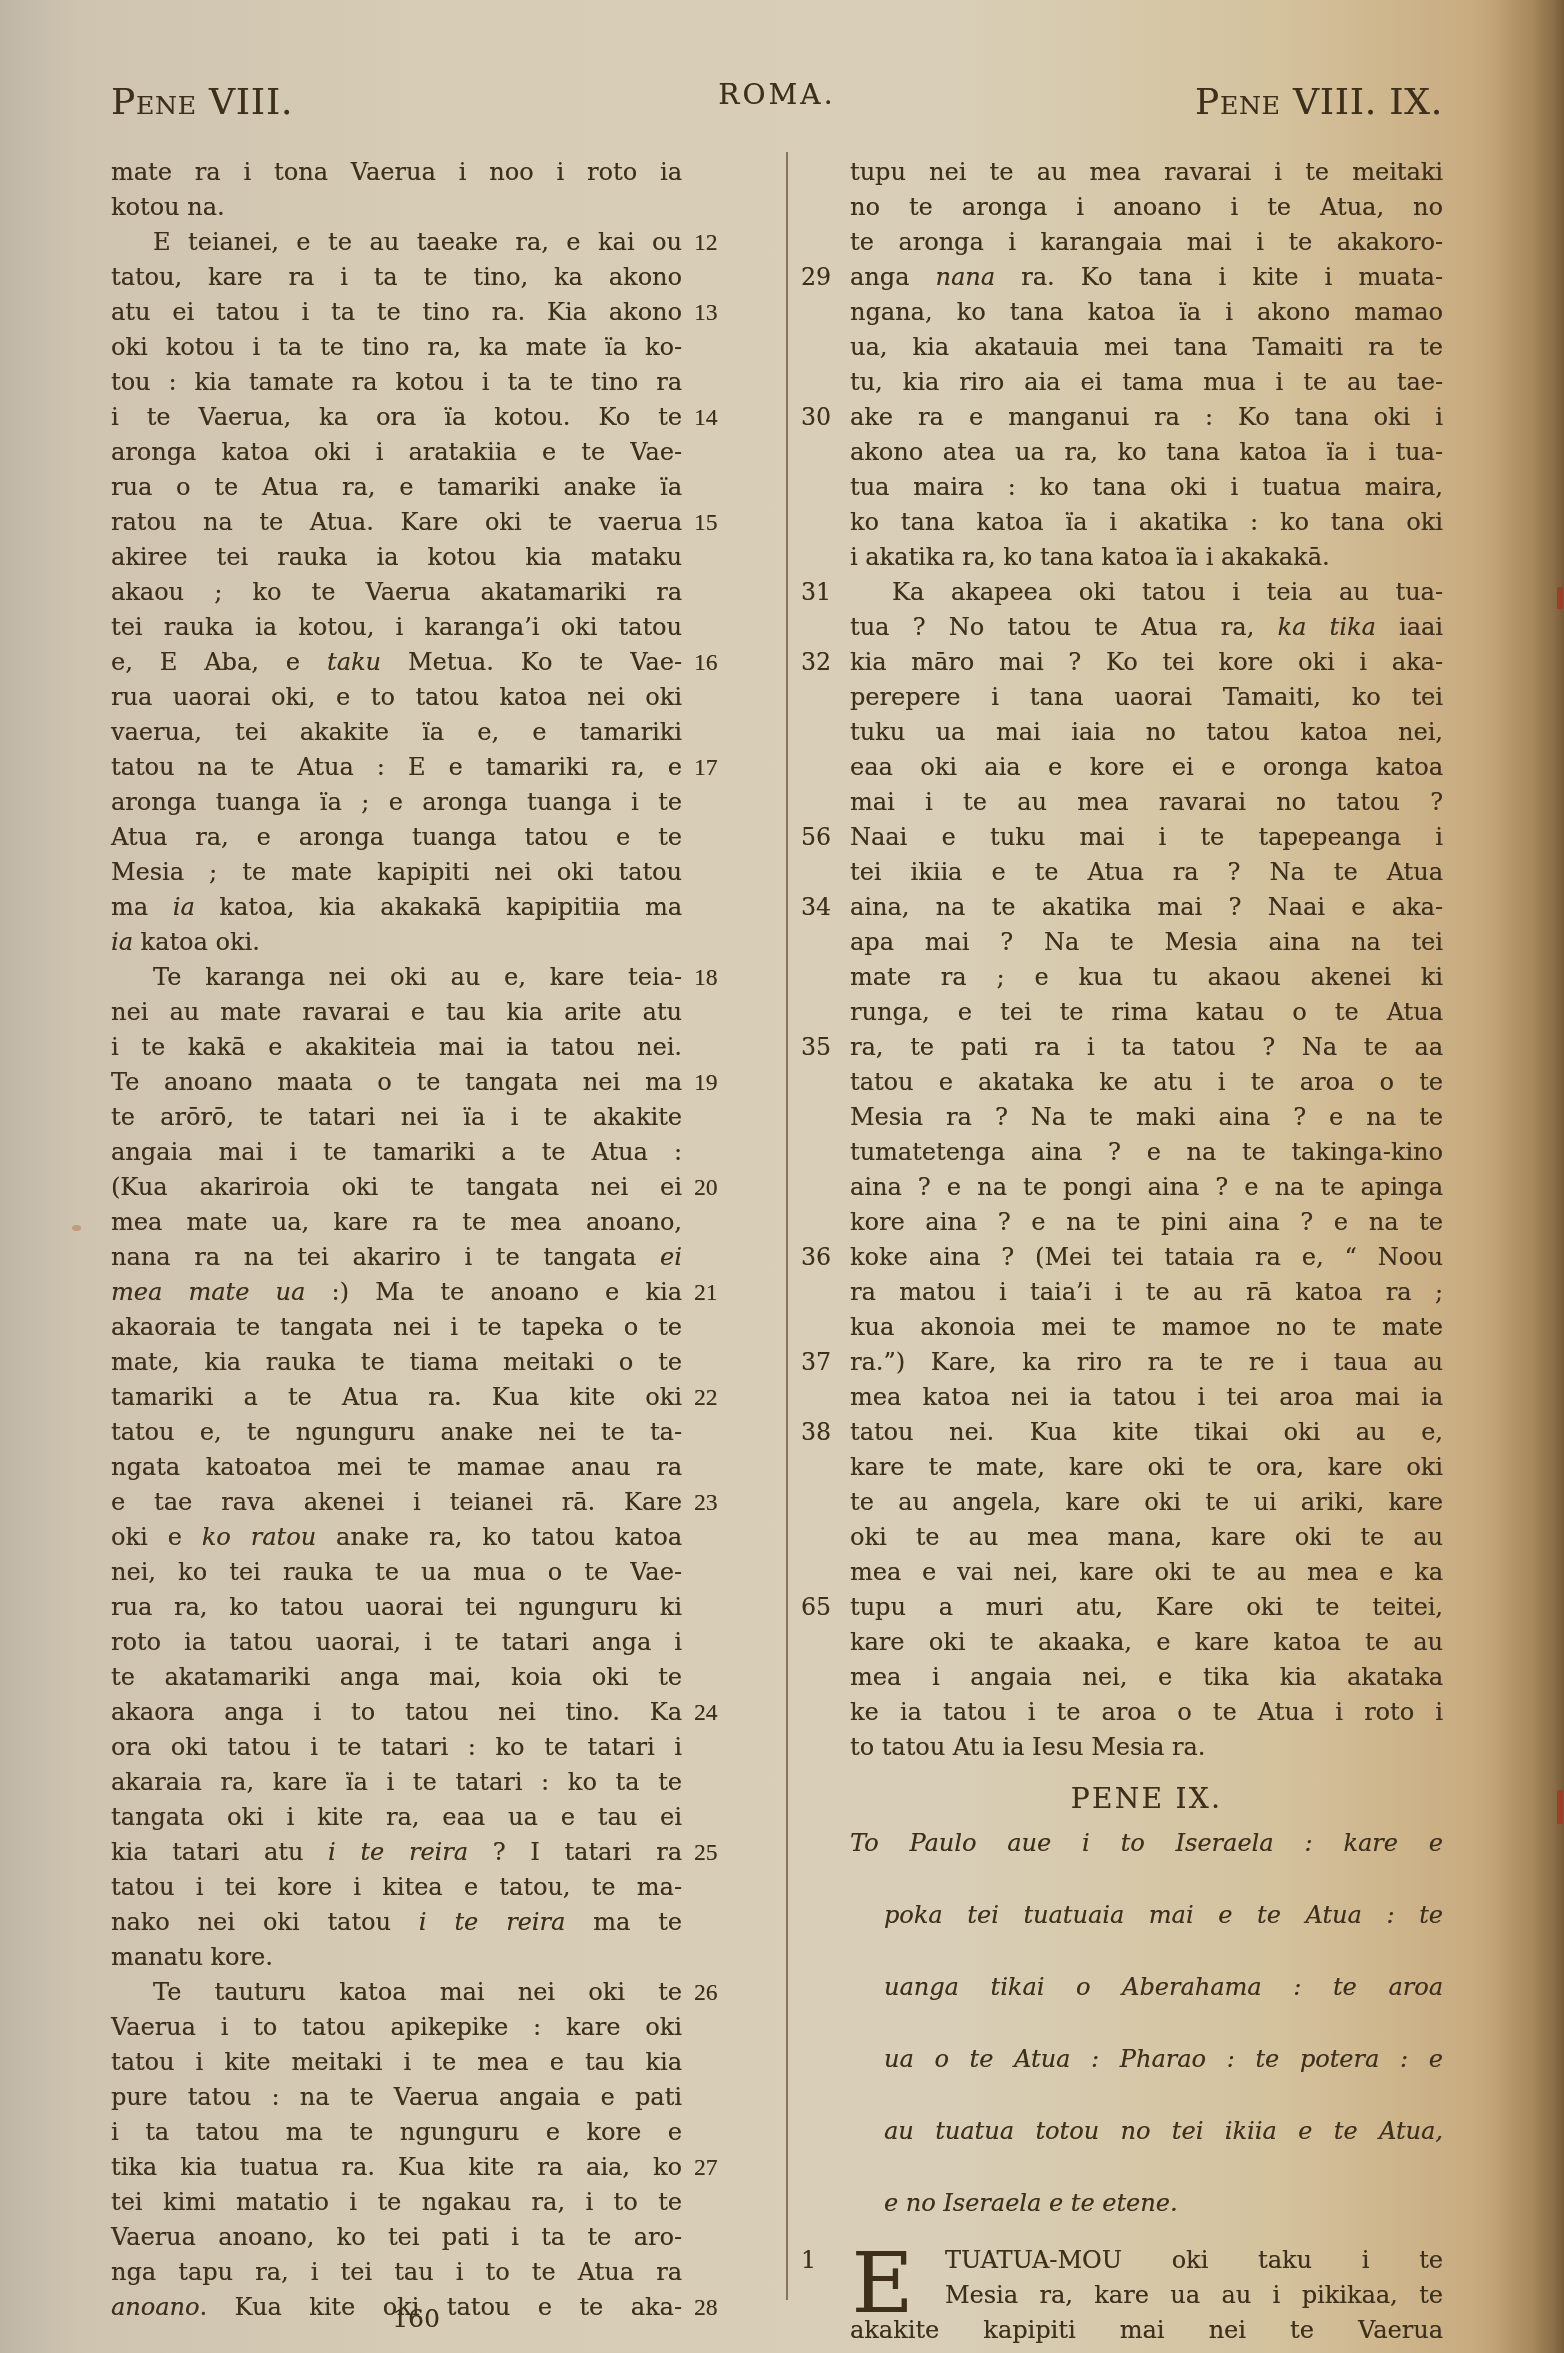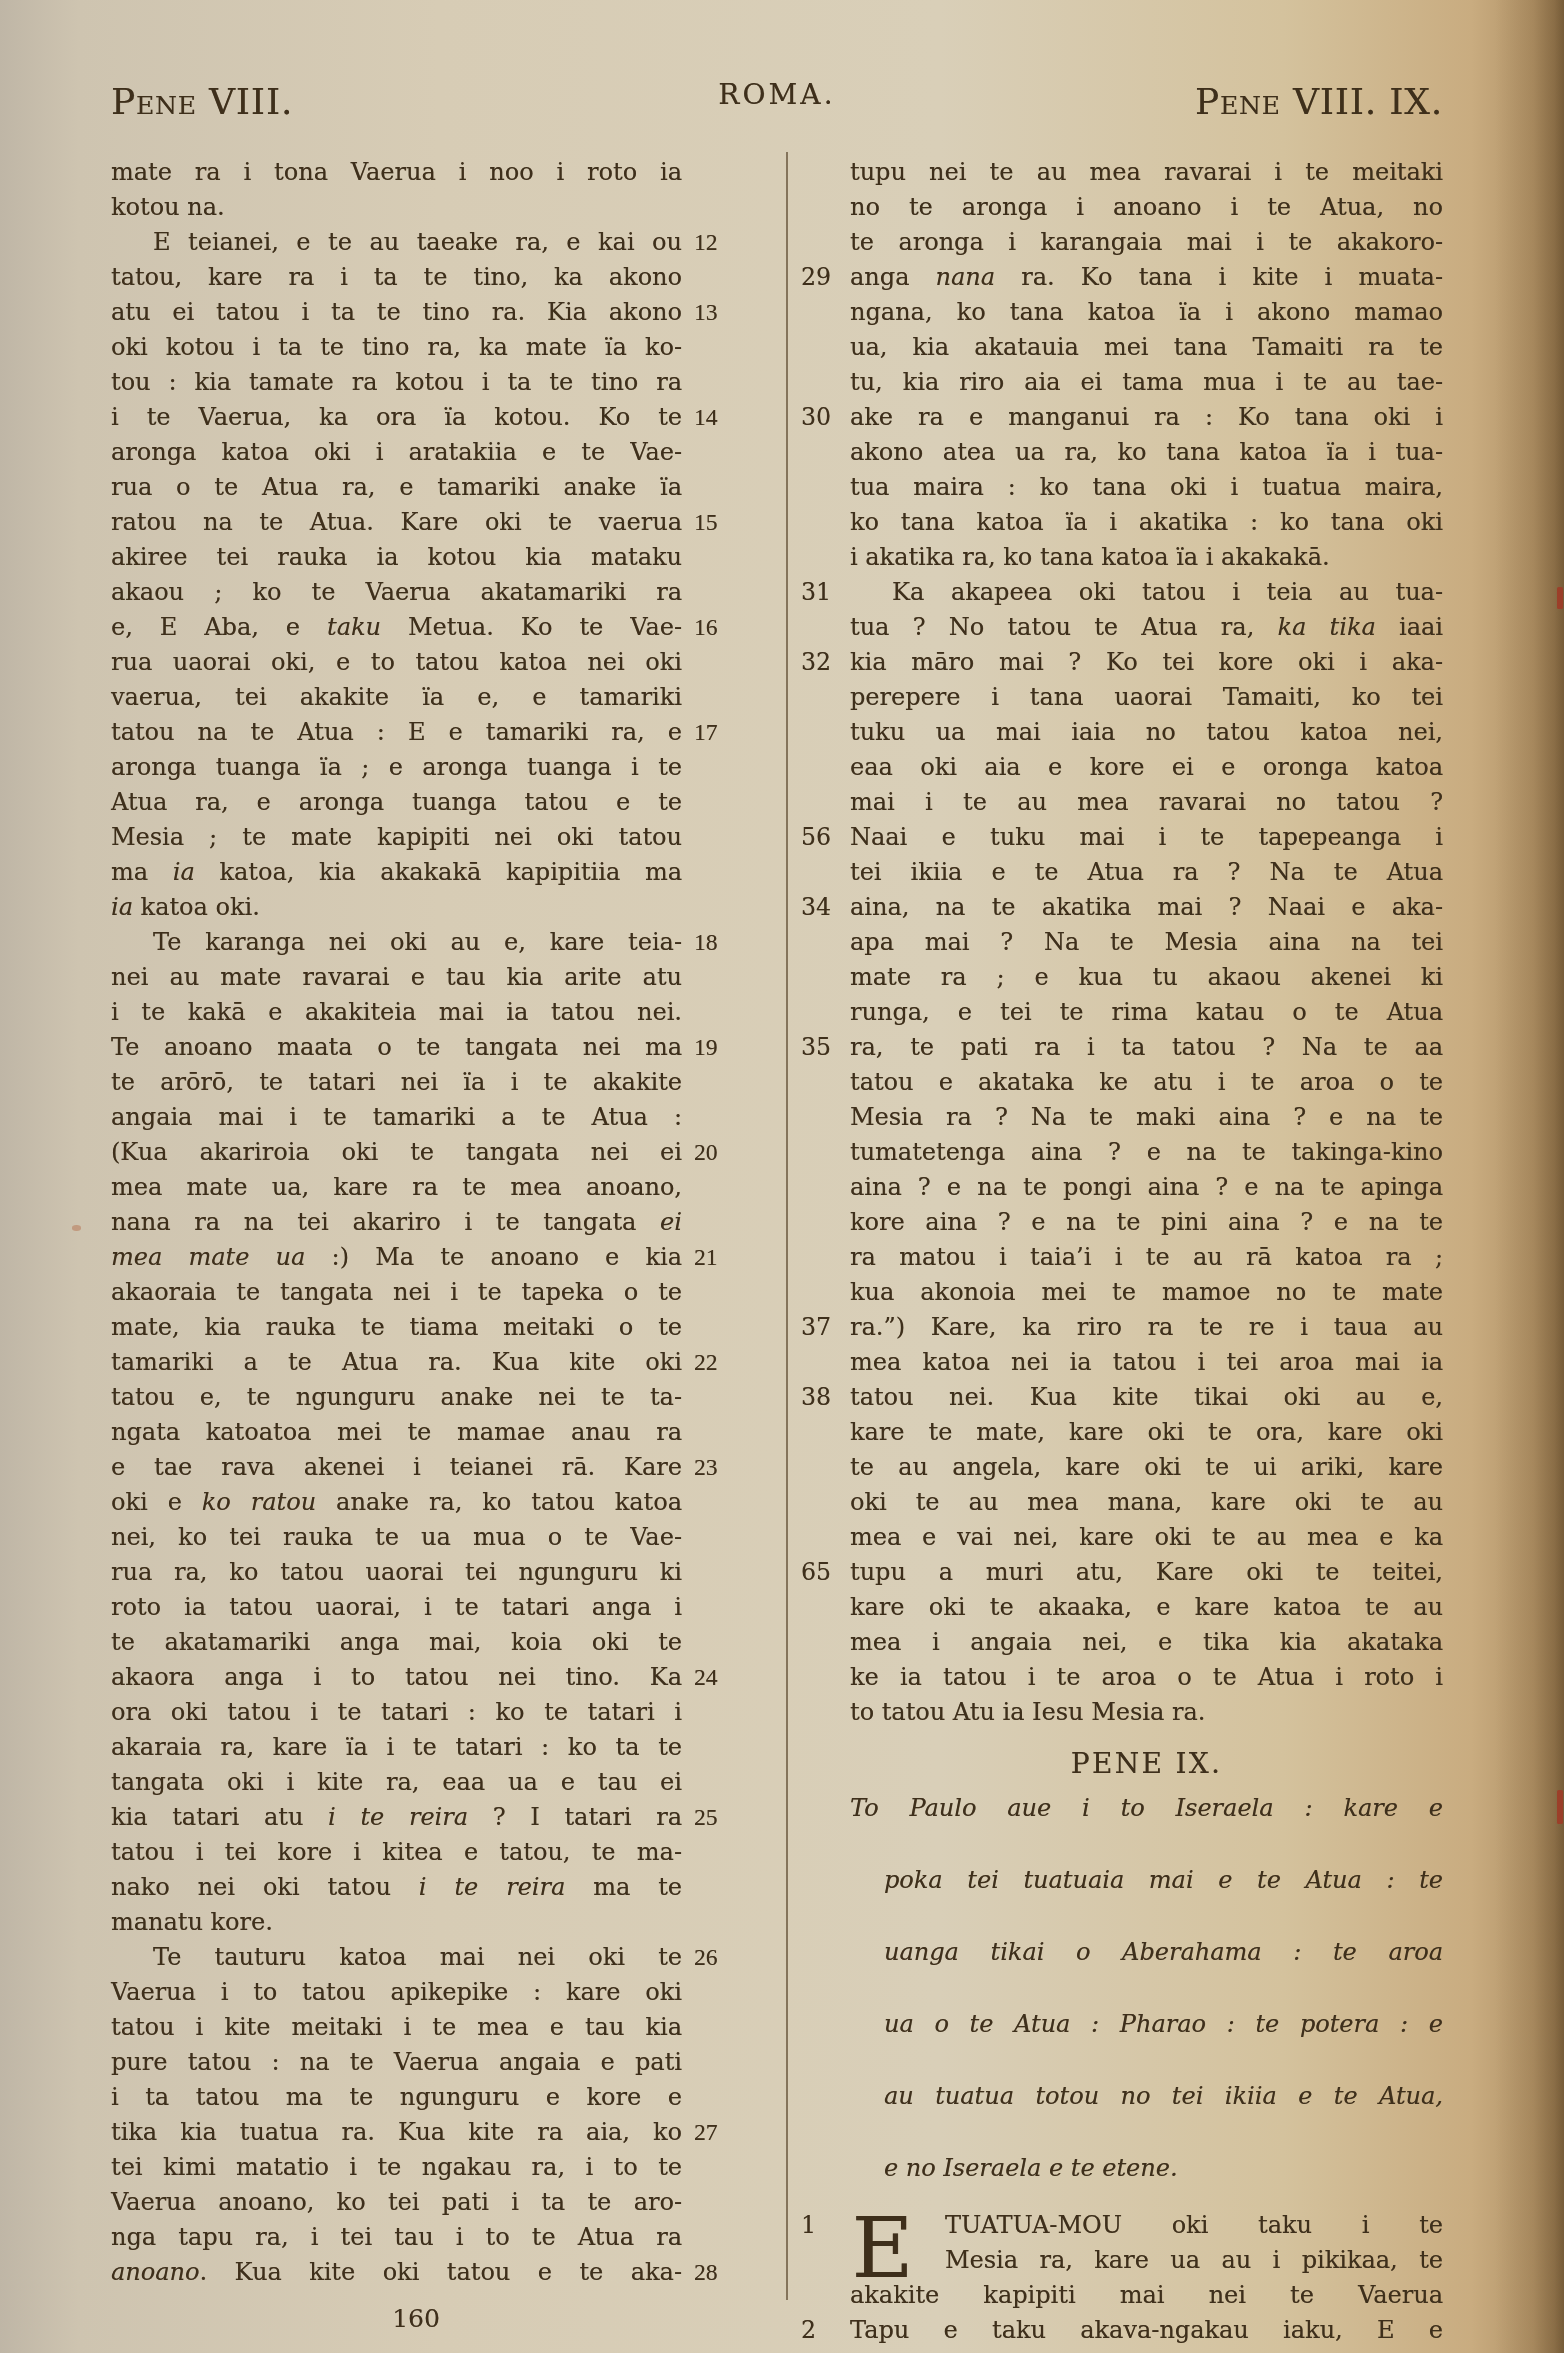--- a/index.html
+++ b/index.html
@@ -65,20 +65,21 @@
       <div class="line">tatou, kare ra i ta te tino, ka akono</div>
       <div class="line"><span class="vnum">13</span>atu ei tatou i ta te tino ra. Kia akono</div>
       <div class="line">oki kotou i ta te tino ra, ka mate ïa ko-</div>
       <div class="line">tou : kia tamate ra kotou i ta te tino ra</div>
       <div class="line"><span class="vnum">14</span>i te Vaerua, ka ora ïa kotou. Ko te</div>
       <div class="line">aronga katoa oki i aratakiia e te Vae-</div>
       <div class="line">rua o te Atua ra, e tamariki anake ïa</div>
       <div class="line"><span class="vnum">15</span>ratou na te Atua. Kare oki te vaerua</div>
       <div class="line">akiree tei rauka ia kotou kia mataku</div>
       <div class="line">akaou ; ko te Vaerua akatamariki ra</div>
+      <div class="line">tei rauka ia kotou, i karanga’i oki tatou</div>
       <div class="line"><span class="vnum">16</span>e, E Aba, e <i>taku</i> Metua. Ko te Vae-</div>
       <div class="line">rua uaorai oki, e to tatou katoa nei oki</div>
       <div class="line">vaerua, tei akakite ïa e, e tamariki</div>
       <div class="line"><span class="vnum">17</span>tatou na te Atua : E e tamariki ra, e</div>
       <div class="line">aronga tuanga ïa ; e aronga tuanga i te</div>
       <div class="line">Atua ra, e aronga tuanga tatou e te</div>
       <div class="line">Mesia ; te mate kapipiti nei oki tatou</div>
       <div class="line">ma <i>ia</i> katoa, kia akakakā kapipitiia ma</div>
       <div class="line end"><i>ia</i> katoa oki.</div>
       <div class="line indent"><span class="vnum">18</span>Te karanga nei oki au e, kare teia-</div>
@@ -148,20 +149,21 @@
         <div class="line"><span class="vnum">34</span>aina, na te akatika mai ? Naai e aka-</div>
         <div class="line">apa mai ? Na te Mesia aina na tei</div>
         <div class="line">mate ra ; e kua tu akaou akenei ki</div>
         <div class="line">runga, e tei te rima katau o te Atua</div>
         <div class="line"><span class="vnum">35</span>ra, te pati ra i ta tatou ? Na te aa</div>
         <div class="line">tatou e akataka ke atu i te aroa o te</div>
         <div class="line">Mesia ra ? Na te maki aina ? e na te</div>
         <div class="line">tumatetenga aina ? e na te takinga-kino</div>
         <div class="line">aina ? e na te pongi aina ? e na te apinga</div>
         <div class="line">kore aina ? e na te pini aina ? e na te</div>
+        <div class="line"><span class="vnum">36</span>koke aina ? (Mei tei tataia ra e, “ Noou</div>
         <div class="line">ra matou i taia’i i te au rā katoa ra ;</div>
         <div class="line">kua akonoia mei te mamoe no te mate</div>
         <div class="line"><span class="vnum">37</span>ra.”) Kare, ka riro ra te re i taua au</div>
         <div class="line">mea katoa nei ia tatou i tei aroa mai ia</div>
         <div class="line"><span class="vnum">38</span>tatou nei. Kua kite tikai oki au e,</div>
         <div class="line">kare te mate, kare oki te ora, kare oki</div>
         <div class="line">te au angela, kare oki te ui ariki, kare</div>
         <div class="line">oki te au mea mana, kare oki te au</div>
         <div class="line">mea e vai nei, kare oki te au mea e ka</div>
         <div class="line"><span class="vnum">65</span>tupu a muri atu, Kare oki te teitei,</div>

